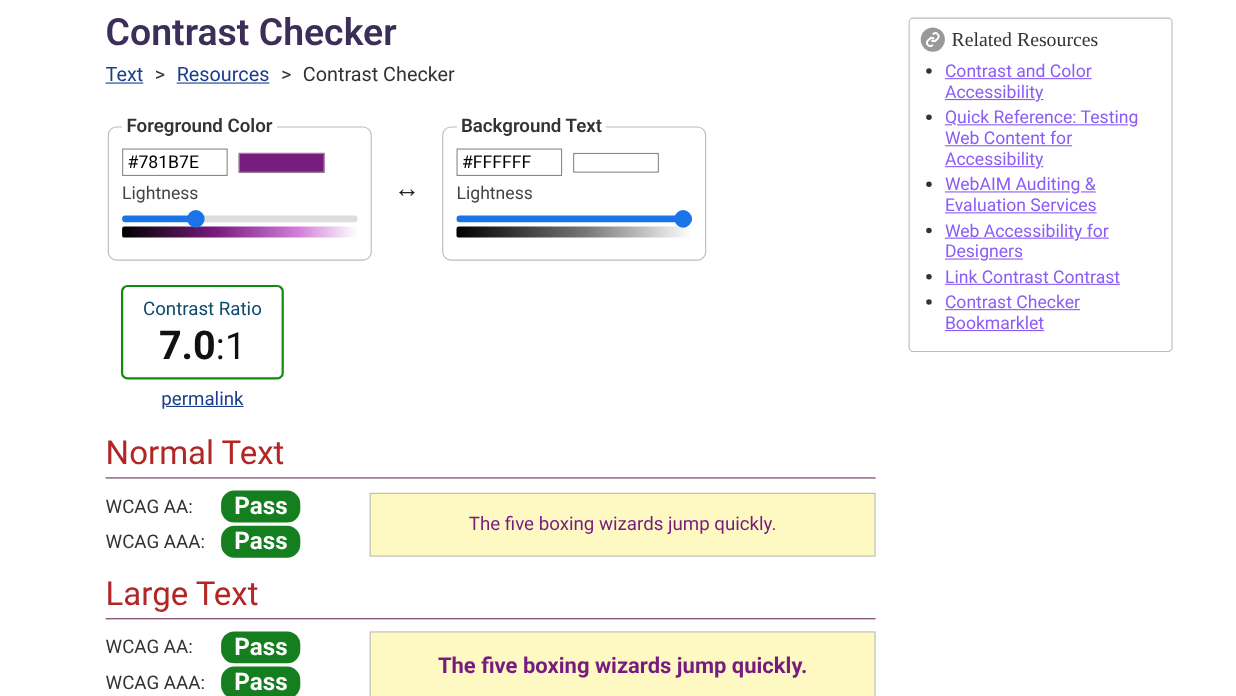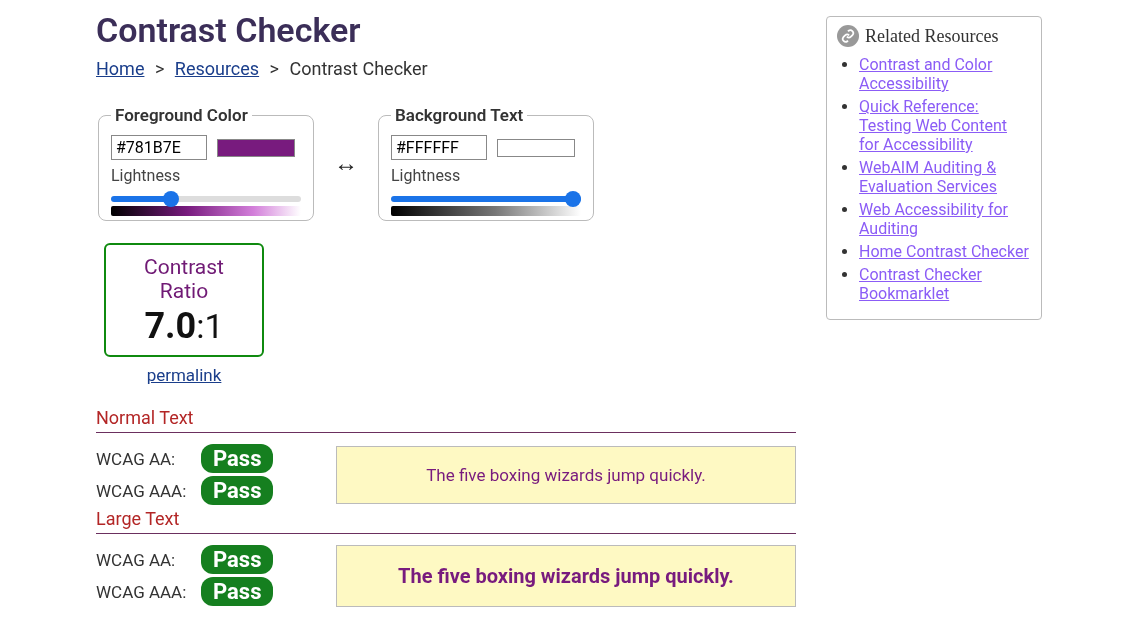--- a/index.html
+++ b/index.html
@@ -38,22 +38,22 @@
   .sep { margin: 0 6px; }
   .color-row {
     display: flex;
     align-items: center;
     gap: 18px;
     margin-bottom: 22px;
   }
   fieldset.color-box {
     border: 1px solid #bbb;
     border-radius: 8px;
-    padding: 10px 12px 4px 12px;
-    width: 216px;
+    padding: 10px 12px 20px 12px;
+    width: 240px;
   }
   fieldset.color-box legend {
     font-weight: 600;
     font-size: 17px;
     padding: 0 4px;
   }
   .hex-row {
     display: flex;
     align-items: center;
     gap: 10px;
@@ -132,41 +132,41 @@
     margin-bottom: 22px;
   }
   .ratio-box {
     border: 2px solid #0f8a0f;
     border-radius: 6px;
     padding: 10px 18px 8px 18px;
     text-align: center;
     min-width: 148px;
   }
   .ratio-title {
-    font-size: 21px;
-    color: #701a75;
+    font-size: 17px;
+    color: #0c4a6e;
     margin-bottom: 2px;
   }
   .ratio-value {
     font-size: 34px;
     color: #111;
   }
   .ratio-value .big { font-weight: 700; font-size: 36px; }
   .permalink {
     margin-top: 8px;
     color: #1a3e8b;
     text-decoration: underline;
     font-size: 17px;
     text-align: right;
   }
   h2.section {
     color: #b32626;
     font-weight: 400;
-    font-size: 18px;
-    margin: 0 0 0 0;
+    font-size: 30px;
+    margin: 13px 0 0 0;
     border-bottom: 1px solid #6b2f5f;
     padding-bottom: 4px;
   }
   .result-row {
     display: flex;
     align-items: center;
     gap: 60px;
     margin-top: 8px;
   }
   .pass-col {
@@ -191,21 +191,21 @@
   .sample-box {
     flex: 1;
     border: 1px solid #bbb;
     padding: 18px 10px;
     text-align: center;
     background: #fef9c3;
   }
   .sample-normal { color: #781B7E; font-size: 17px; }
   .sample-large { color: #781B7E; font-size: 20px; font-weight: 700; }
   .sidebar {
-    width: 216px;
+    width: 240px;
     border: 1px solid #bbb;
     border-radius: 4px;
     padding: 8px 10px 12px 10px;
     margin-top: 6px;
   }
   .sidebar-header {
     display: flex;
     align-items: center;
     gap: 6px;
     font-family: Georgia, serif;
@@ -236,21 +236,21 @@
   }
 </style>
 </head>
 <body>
 
 <div class="container">
   <div class="main">
     <h1>Contrast Checker</h1>
 
     <div class="breadcrumb">
-      <a href="#">Home</a>
+      <a href="#">Text</a>
       <span class="sep">&gt;</span>
       <a href="#">Resources</a>
       <span class="sep">&gt;</span>
       <span>Contrast Checker</span>
     </div>
 
     <div class="color-row">
       <fieldset class="color-box">
         <legend>Foreground Color</legend>
         <div class="hex-row">
@@ -329,18 +329,18 @@
             <path d="M10 13a5 5 0 0 0 7 0l3-3a5 5 0 0 0-7-7l-1 1"></path>
             <path d="M14 11a5 5 0 0 0-7 0l-3 3a5 5 0 0 0 7 7l1-1"></path>
           </svg>
       </span>
       <span>Related Resources</span>
     </div>
     <ul>
       <li><a href="#">Contrast and Color Accessibility</a></li>
       <li><a href="#">Quick Reference: Testing Web Content for Accessibility</a></li>
       <li><a href="#">WebAIM Auditing &amp; Evaluation Services</a></li>
-      <li><a href="#">Web Accessibility for Auditing</a></li>
-      <li><a href="#">Home Contrast Checker</a></li>
+      <li><a href="#">Web Accessibility for Designers</a></li>
+      <li><a href="#">Link Contrast Contrast</a></li>
       <li><a href="#">Contrast Checker Bookmarklet</a></li>
     </ul>
   </div>
 </div>
 
 </body></html>

